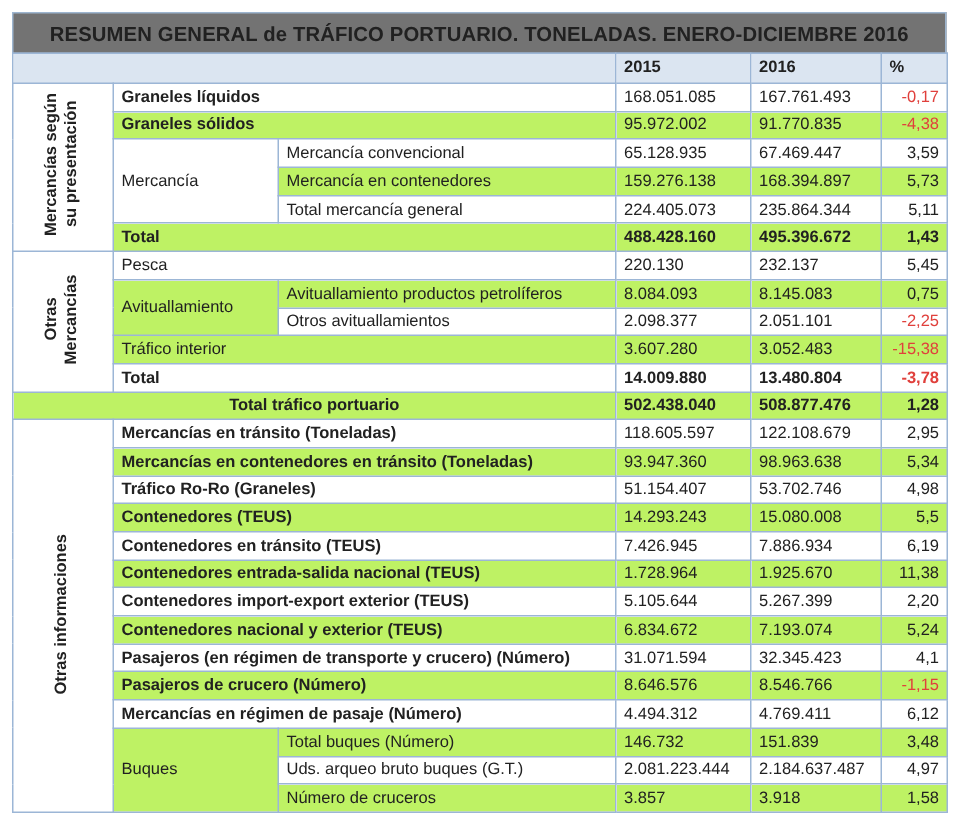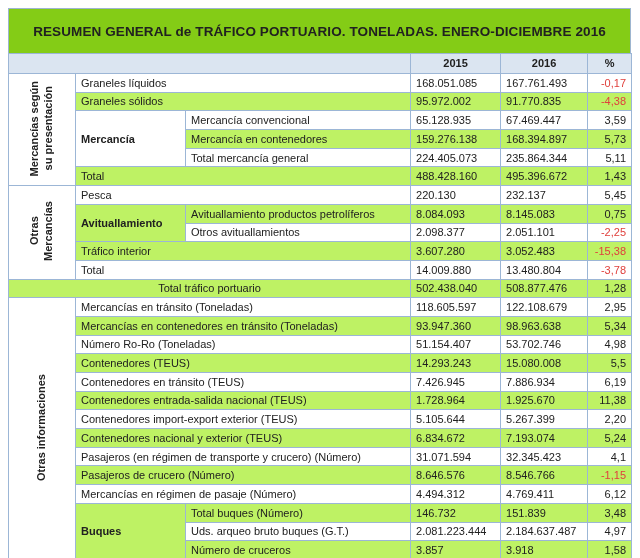--- a/index.html
+++ b/index.html
@@ -3,47 +3,47 @@
 <meta charset="utf-8">
 <style>
   html,body{margin:0;padding:0;}
   body{
     width:640px;height:558px;background:#ffffff;
     font-family:"Liberation Sans", sans-serif;
     color:#212121;position:relative;overflow:hidden;
   }
   .wrap{position:absolute;left:8px;top:8px;width:623px;}
   .titlebar{
-    box-sizing:border-box;border:1px solid #9db5cf;background:#84cc16;
-    height:46px;display:flex;align-items:center;justify-content:center;
+    box-sizing:border-box;border:1px solid #9db5cf;background:#737373;
+    height:28px;display:flex;align-items:center;justify-content:center;
     font-weight:bold;font-size:13.5px;letter-spacing:0.1px;
   }
   table{
     border-collapse:collapse;table-layout:fixed;width:623px;margin-top:-1px;
     font-size:11px;
   }
   td,th{
     box-sizing:border-box;border:1px solid #9cb6d6;overflow:hidden;
     white-space:nowrap;padding:0 5px;height:18.7px;line-height:1.1;
   }
-  thead th{background:#dbe5f1;font-weight:bold;text-align:center;height:20px;font-size:11px;}
+  thead th{background:#dbe5f1;font-weight:bold;text-align:left;height:20px;font-size:11px;}
   td.band{background:#bef264;}
   td.white{background:#ffffff;}
-  td.b{font-weight:normal;}
+  td.b{font-weight:bold;}
   td.center{text-align:center;}
   td.num{padding-right:7px;}
   td.pct{text-align:right;padding-right:5px;}
   td.neg{color:#e0403c;}
   td.vcell{background:#ffffff;padding:0;text-align:center;vertical-align:middle;}
   .vert{
     writing-mode:vertical-rl;transform:rotate(180deg);
     font-weight:bold;font-size:11px;line-height:1.25;
     white-space:pre-line;display:inline-block;margin:0 auto;
   }
-  td.gcell{font-weight:bold;vertical-align:middle;}
+  td.gcell{font-weight:normal;vertical-align:middle;}
 </style>
 </head>
 <body>
 
 <div class="wrap">
   <div class="titlebar">RESUMEN GENERAL de TRÁFICO PORTUARIO. TONELADAS. ENERO-DICIEMBRE 2016</div>
   <table>
     <colgroup>
       <col style="width:67px">
         <col style="width:110px">
@@ -146,21 +146,21 @@
           <td class="num white">122.108.679</td>
           <td class="pct white">2,95</td>
         </tr>
         <tr>
           <td class="band b" colspan="2">Mercancías en contenedores en tránsito (Toneladas)</td>
           <td class="num band">93.947.360</td>
           <td class="num band">98.963.638</td>
           <td class="pct band">5,34</td>
         </tr>
         <tr>
-          <td class="white b" colspan="2">Número Ro-Ro (Toneladas)</td>
+          <td class="white b" colspan="2">Tráfico Ro-Ro (Graneles)</td>
           <td class="num white">51.154.407</td>
           <td class="num white">53.702.746</td>
           <td class="pct white">4,98</td>
         </tr>
         <tr>
           <td class="band b" colspan="2">Contenedores (TEUS)</td>
           <td class="num band">14.293.243</td>
           <td class="num band">15.080.008</td>
           <td class="pct band">5,5</td>
         </tr>

